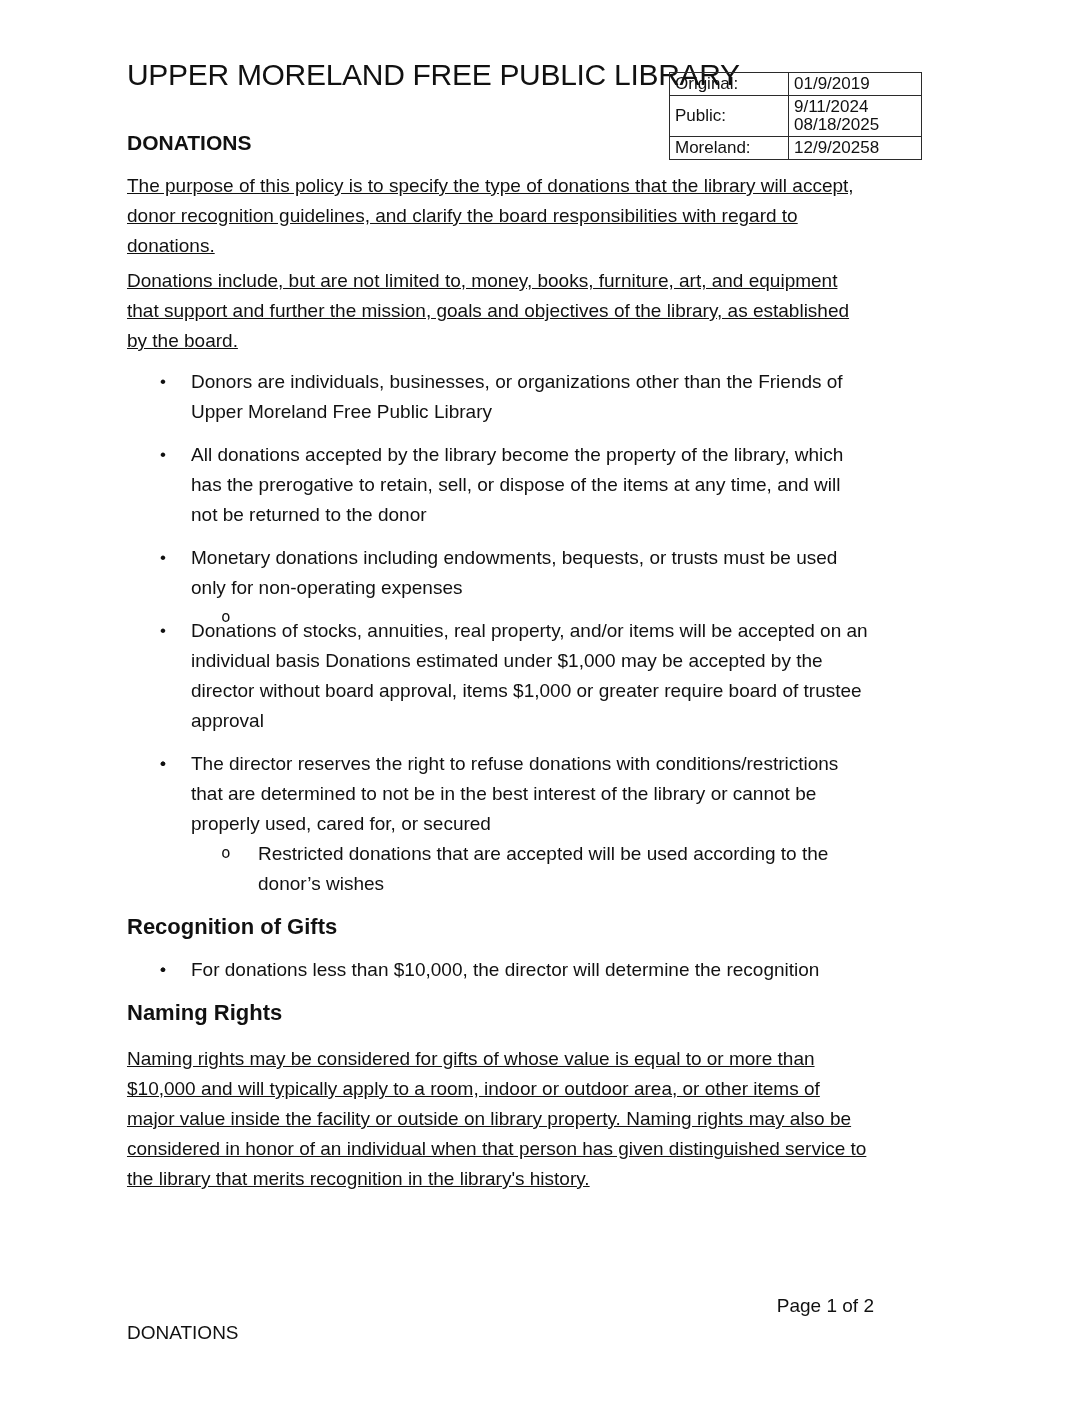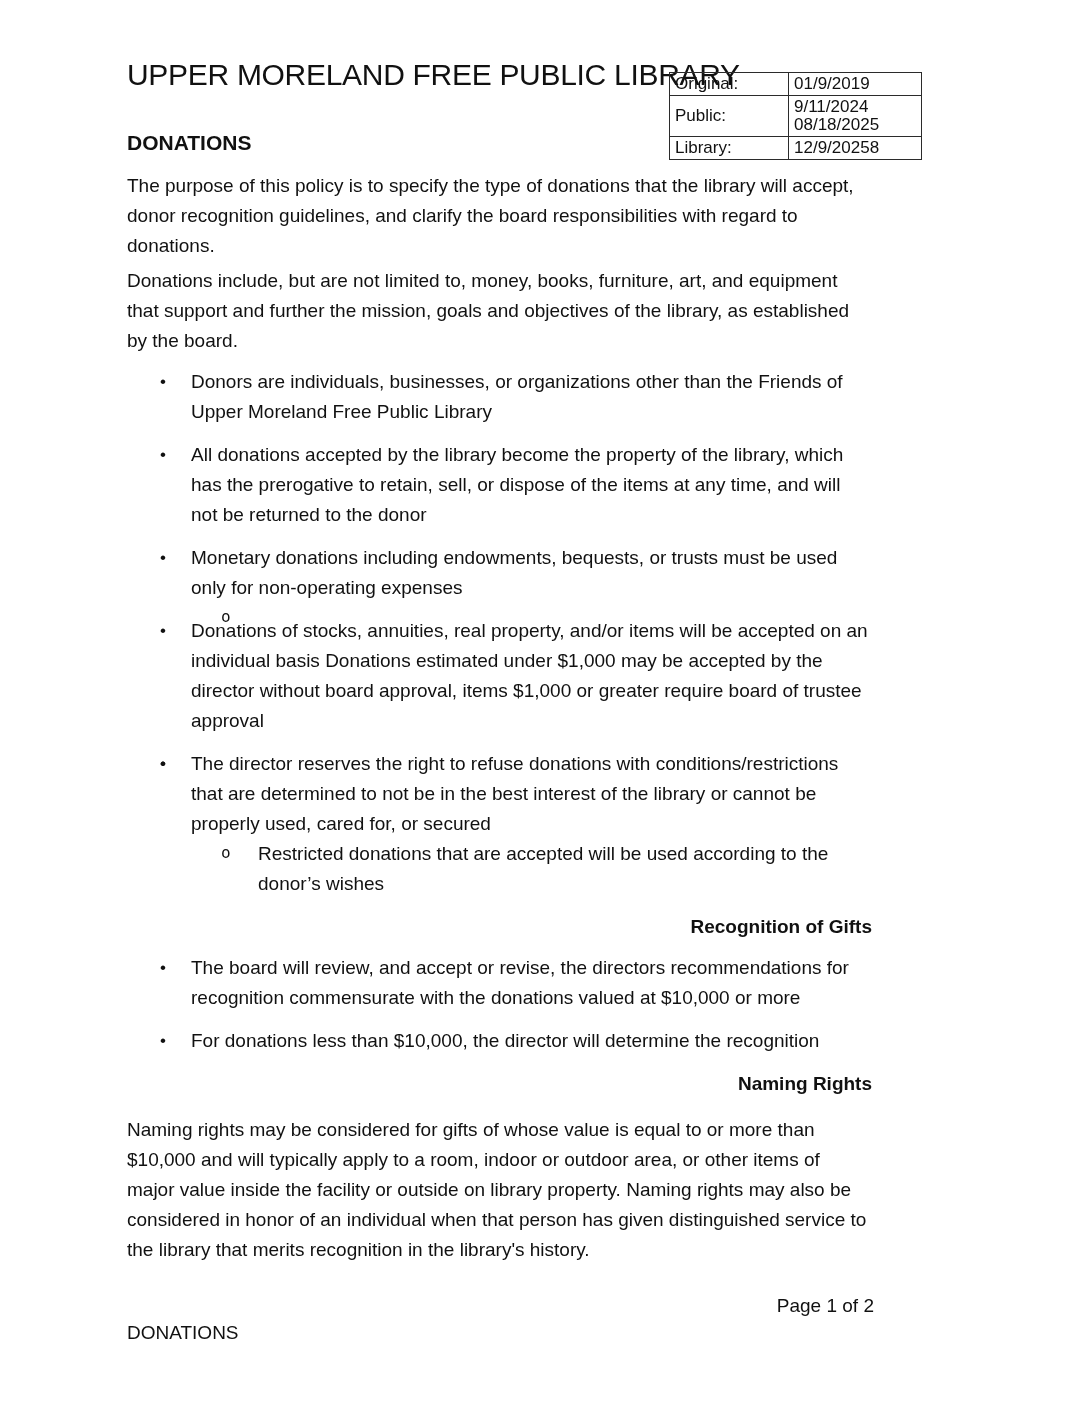--- a/index.html
+++ b/index.html
@@ -43,21 +43,21 @@
   }
   .rev-table col.c-label { width: 119px; }
   .rev-table col.c-value { width: 133px; }
   .doc-heading {
     margin: 38px 0 0 0;
     font-size: 21px;
     font-weight: 700;
     line-height: 24px;
   }
   .body-text { font-size: 19px; line-height: 30px; }
-  p.para { margin: 16px 0 0 0; }
+  p.para { margin: 16px 0 0 0; text-decoration: underline; }
   p.para + p.para { margin-top: 5px; }
   ul.blist {
     list-style: none;
     margin: 11px 0 0 0;
     padding: 0;
   }
   ul.blist > li { position: relative; margin: 0 0 13px 0; padding-left: 64px; }
   ul.blist > li:last-child { margin-bottom: 0; }
   .b-marker {
     position: absolute;
@@ -72,24 +72,23 @@
   ul.sublist > li { position: relative; padding-left: 67px; margin: 0; }
   .s-marker {
     position: absolute;
     left: 30px; top: -1px;
     width: 22px;
     font-family: "DejaVu Sans Mono", monospace;
     font-size: 16px;
   }
   .section-heading {
     margin: 13px 0 0 0;
-    font-size: 19px;
+    font-size: 22px;
     font-weight: 700;
     line-height: 30px;
-    text-align: right;
   }
   .page-number {
     position: absolute;
     top: 1294px; right: 126px;
     font-size: 19px; line-height: 24px; margin-left: 48px;
   }
   .footer-title {
     position: absolute;
     top: 1321px; left: 127px;
     font-size: 19px; line-height: 24px;
@@ -113,21 +112,21 @@
         <td>01/9/2019</td>
       </tr>
       <tr>
         <td>Public:</td>
         <td>
           <div>9/11/2024</div>
           <div>08/18/2025</div>
         </td>
       </tr>
       <tr>
-        <td>Library:</td>
+        <td>Moreland:</td>
         <td>12/9/20258</td>
       </tr>
     </tbody>
   </table>
 
   <h2 class="doc-heading">DONATIONS</h2>
 
   <div class="body-text">
 
     <p class="para">The purpose of this policy is to specify the type of donations that the library will accept, donor recognition guidelines, and clarify the board responsibilities with regard to donations.</p>
@@ -168,21 +167,20 @@
           </li>
         </ul>
       </li>
     </ul>
 
     <h3 class="section-heading">Recognition of Gifts</h3>
 
     <ul class="blist">
       <li>
         <span class="b-marker">•</span>
-        <span>The board will review, and accept or revise, the directors recommendations for recognition commensurate with the donations valued at $10,000 or more</span>
       </li>
       <li>
         <span class="b-marker">•</span>
         <span>For donations less than $10,000, the director will determine the recognition</span>
       </li>
     </ul>
 
     <h3 class="section-heading">Naming Rights</h3>
 
     <p class="para">Naming rights may be considered for gifts of whose value is equal to or more than $10,000 and will typically apply to a room, indoor or outdoor area, or other items of major value inside the facility or outside on library property. Naming rights may also be considered in honor of an individual when that person has given distinguished service to the library that merits recognition in the library's history.</p>

